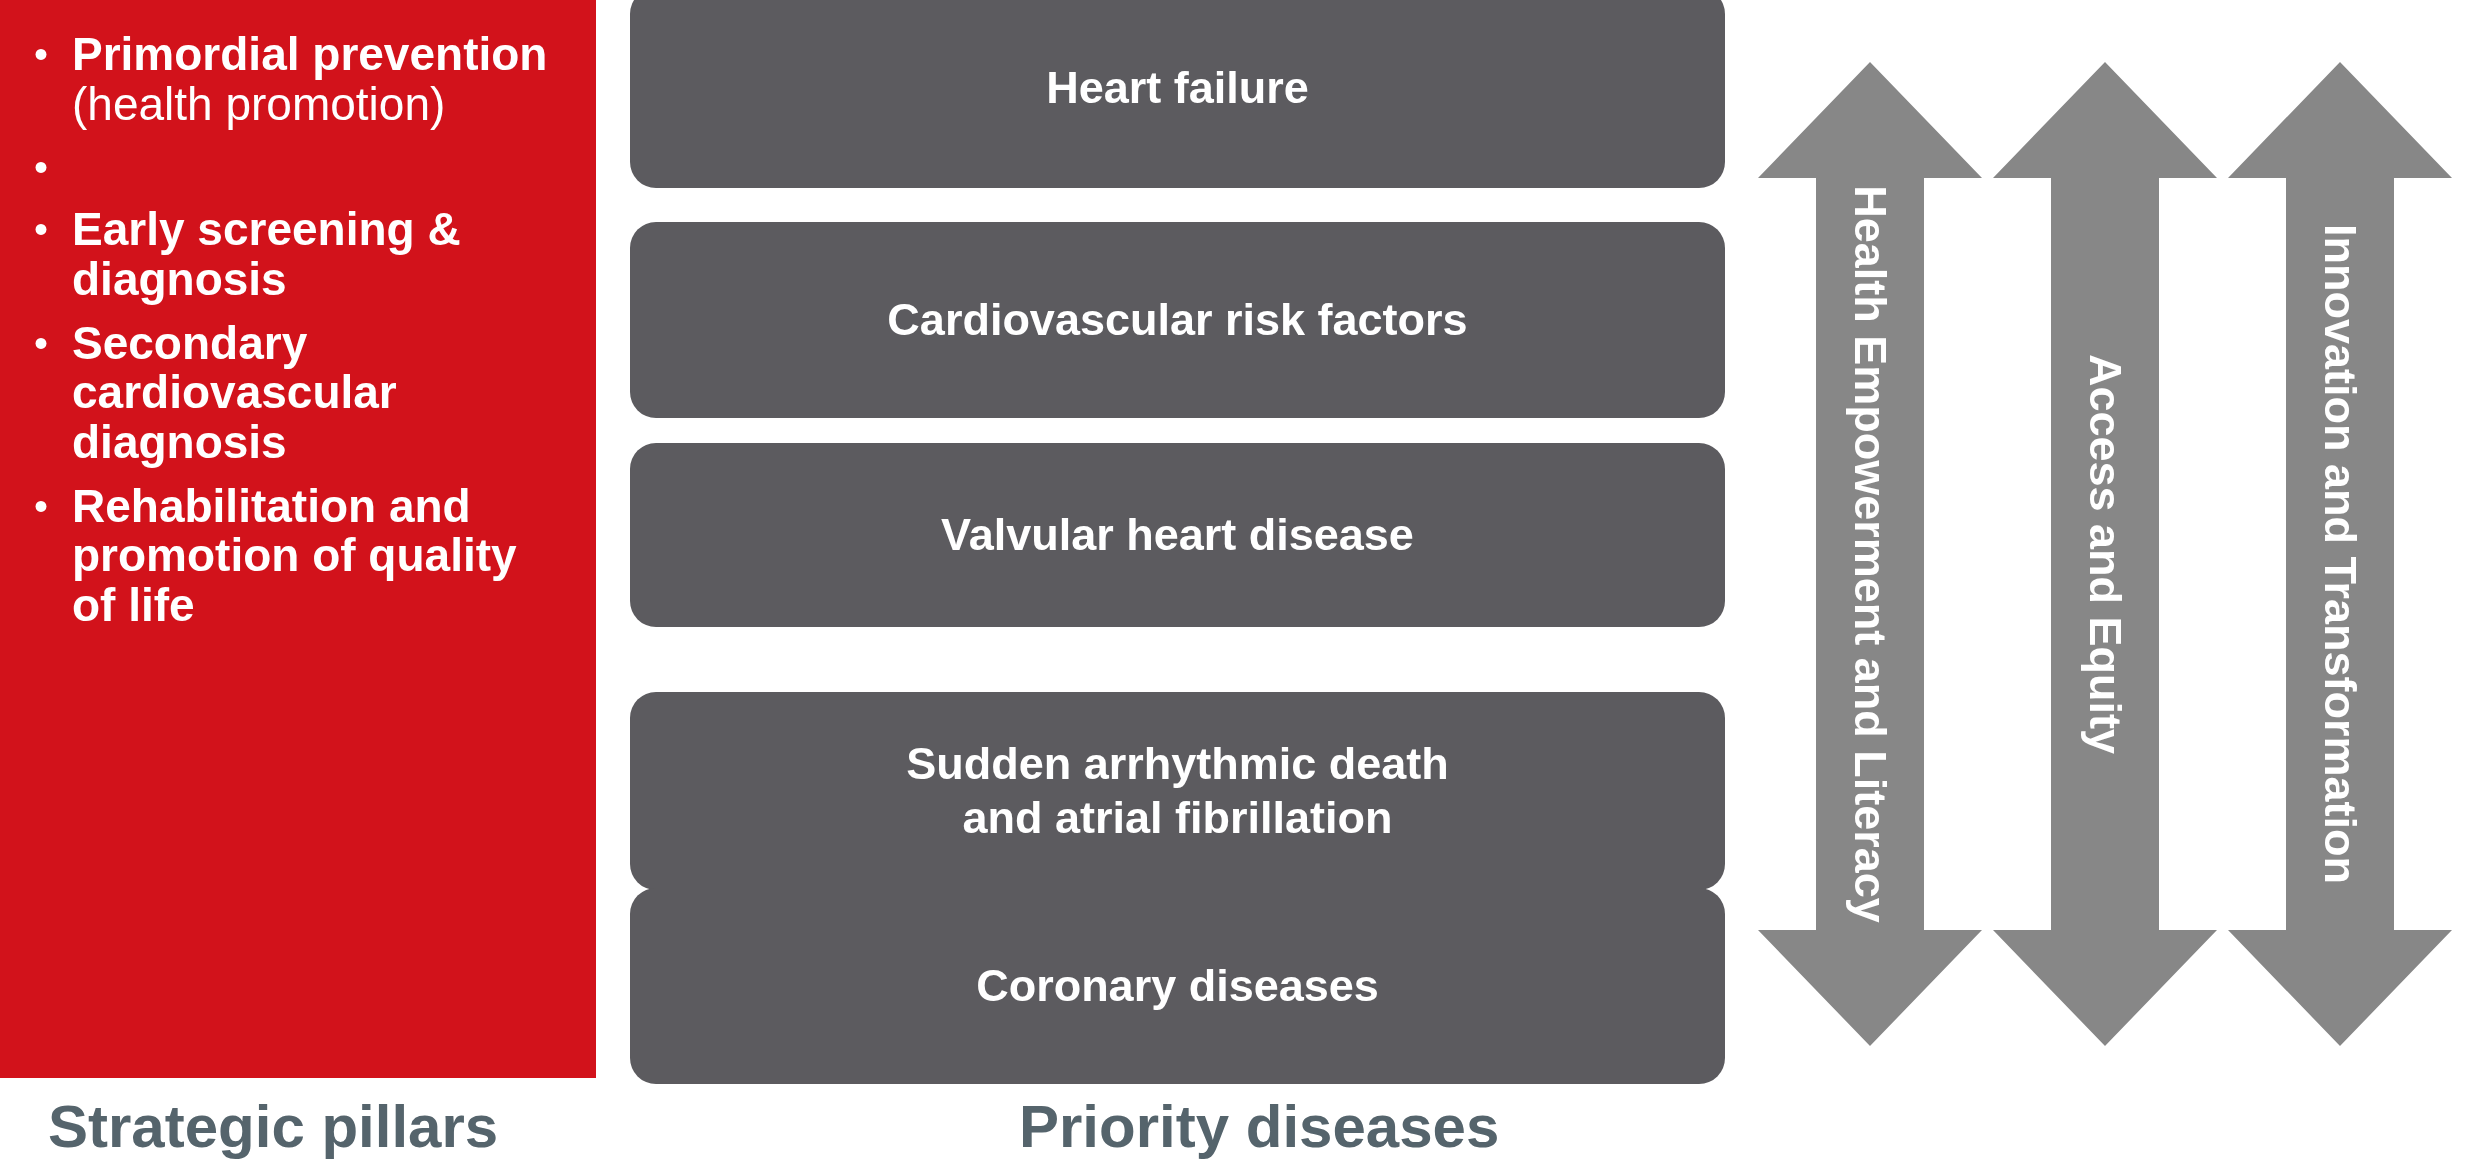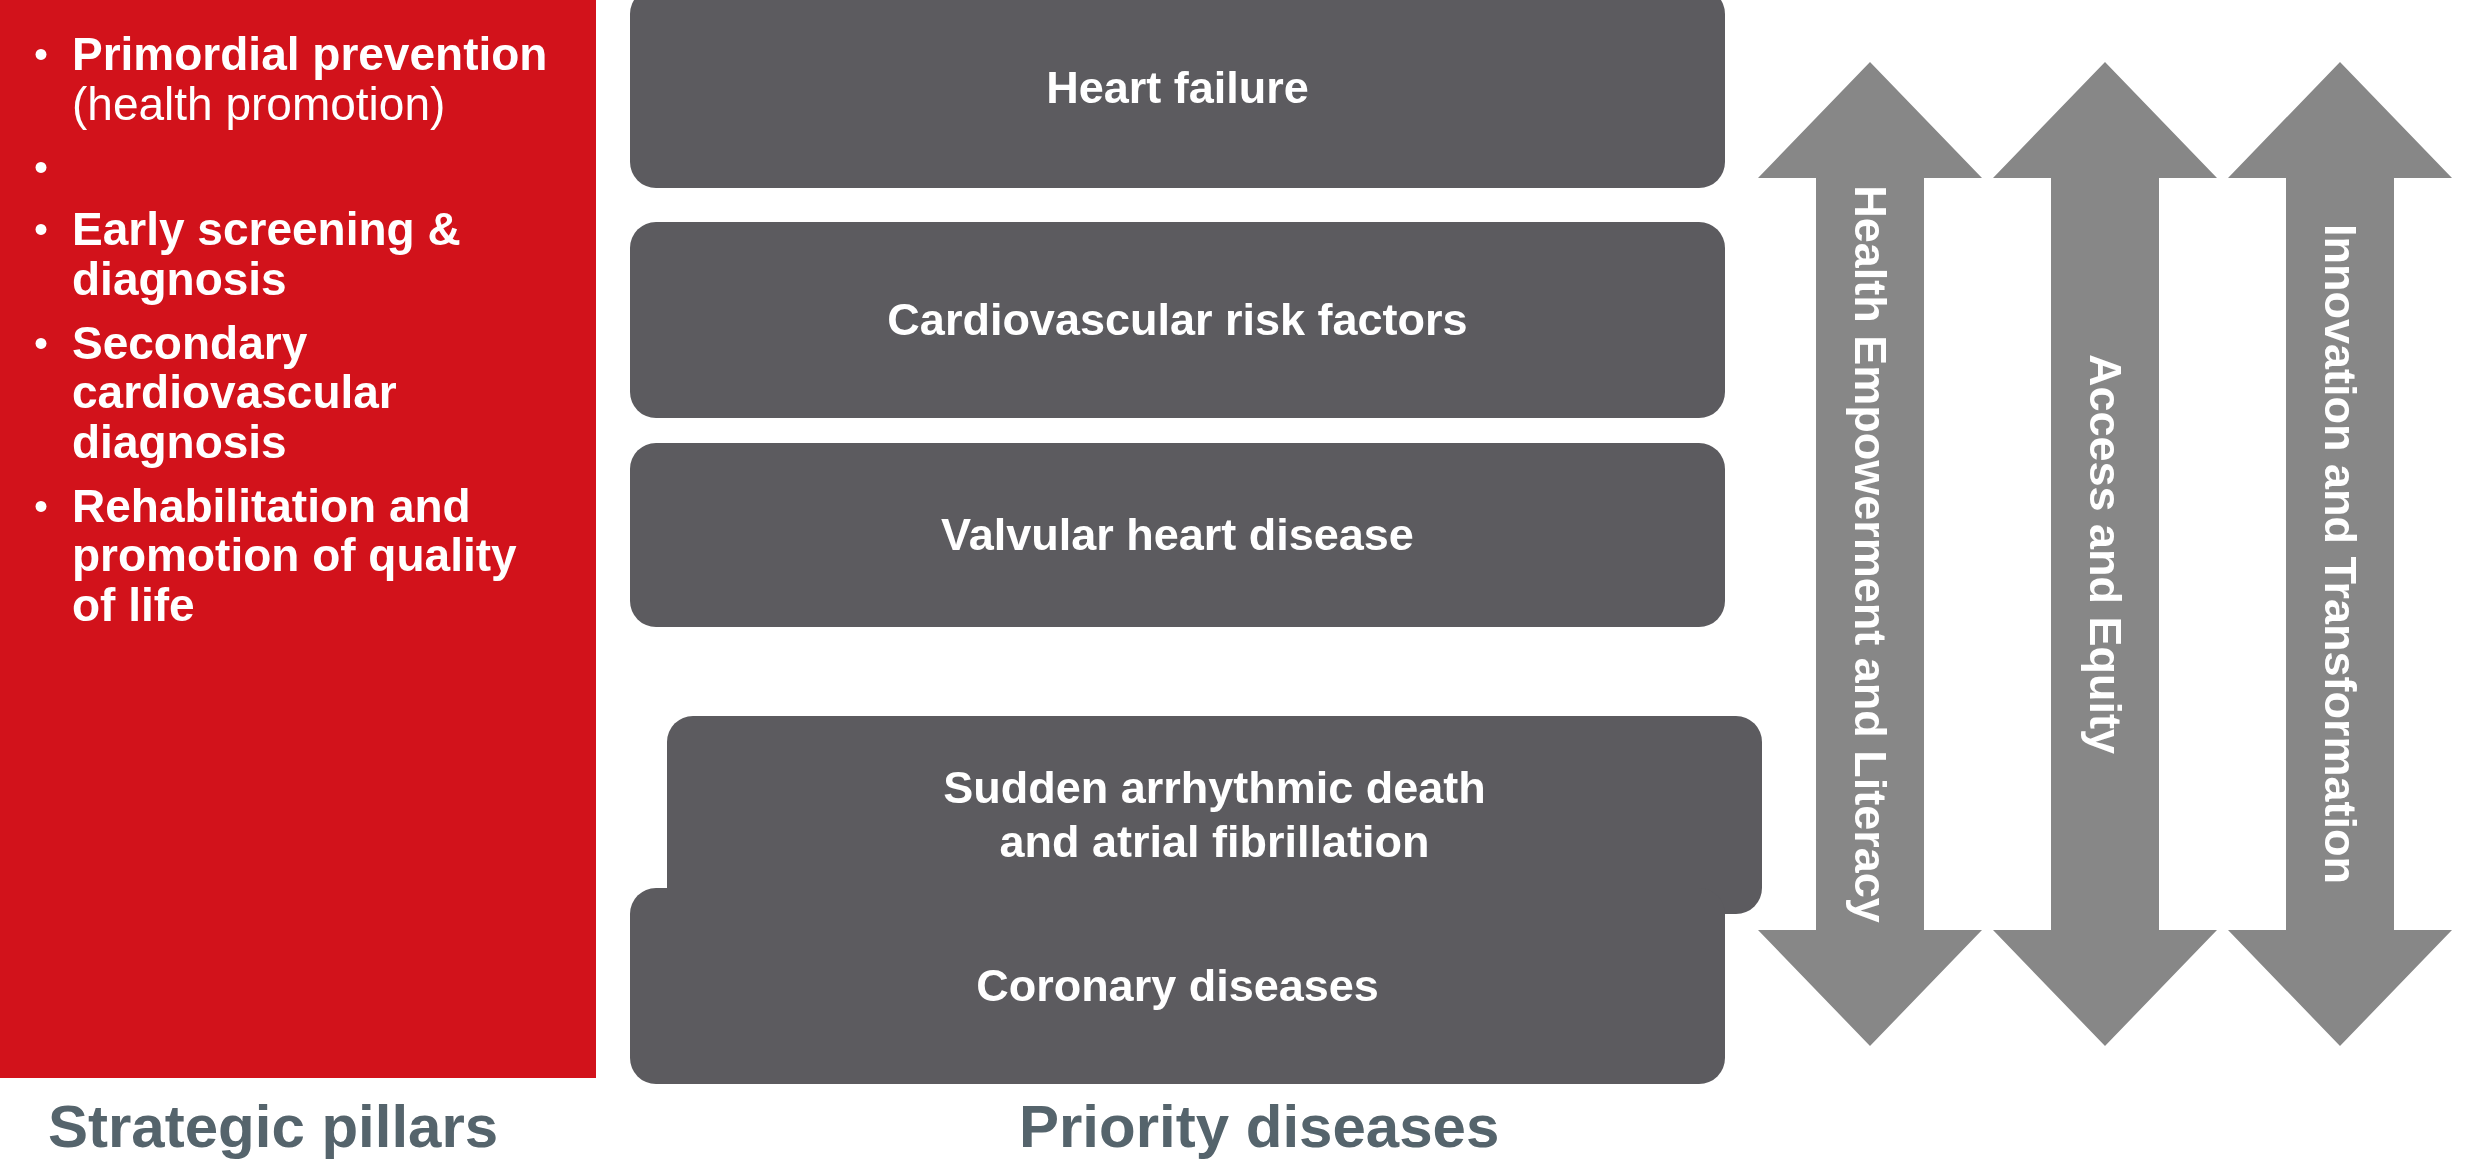--- a/index.html
+++ b/index.html
@@ -156,21 +156,21 @@
   </div>
 
   <div class="disease-box" style="top:222px; height:196px;">
     <span>Cardiovascular risk factors</span>
   </div>
 
   <div class="disease-box" style="top:443px; height:184px;">
     <span>Valvular heart disease</span>
   </div>
 
-  <div class="disease-box" style="top:716px; height:198px;margin-left:37px;">
+  <div class="disease-box" style="top:692px; height:198px;">
     <span style="white-space:pre-line;">Sudden arrhythmic death
 and atrial fibrillation</span>
   </div>
 
   <div class="disease-box" style="top:888px; height:196px;">
     <span>Coronary diseases</span>
   </div>
 
   <div class="arrow" style="left:1758px; top:62px;">
     <svg viewBox="0 0 224 984" preserveAspectRatio="none">

